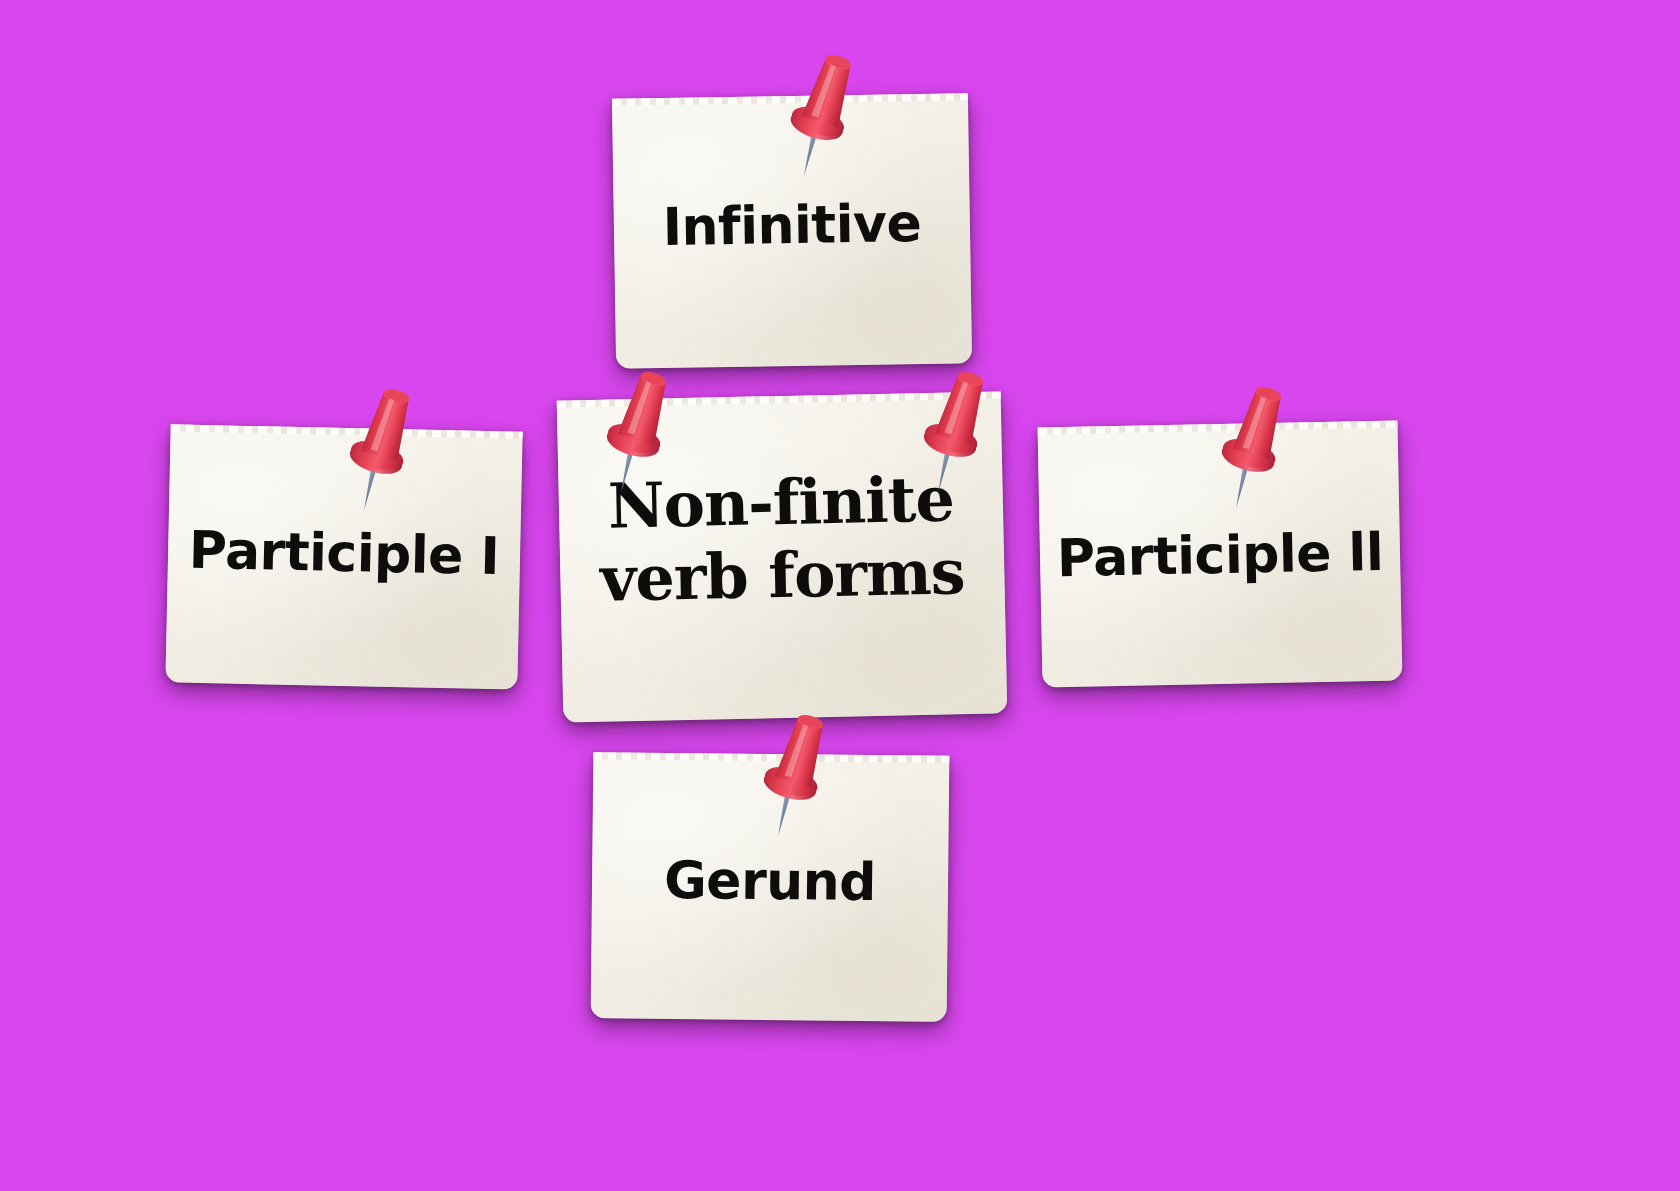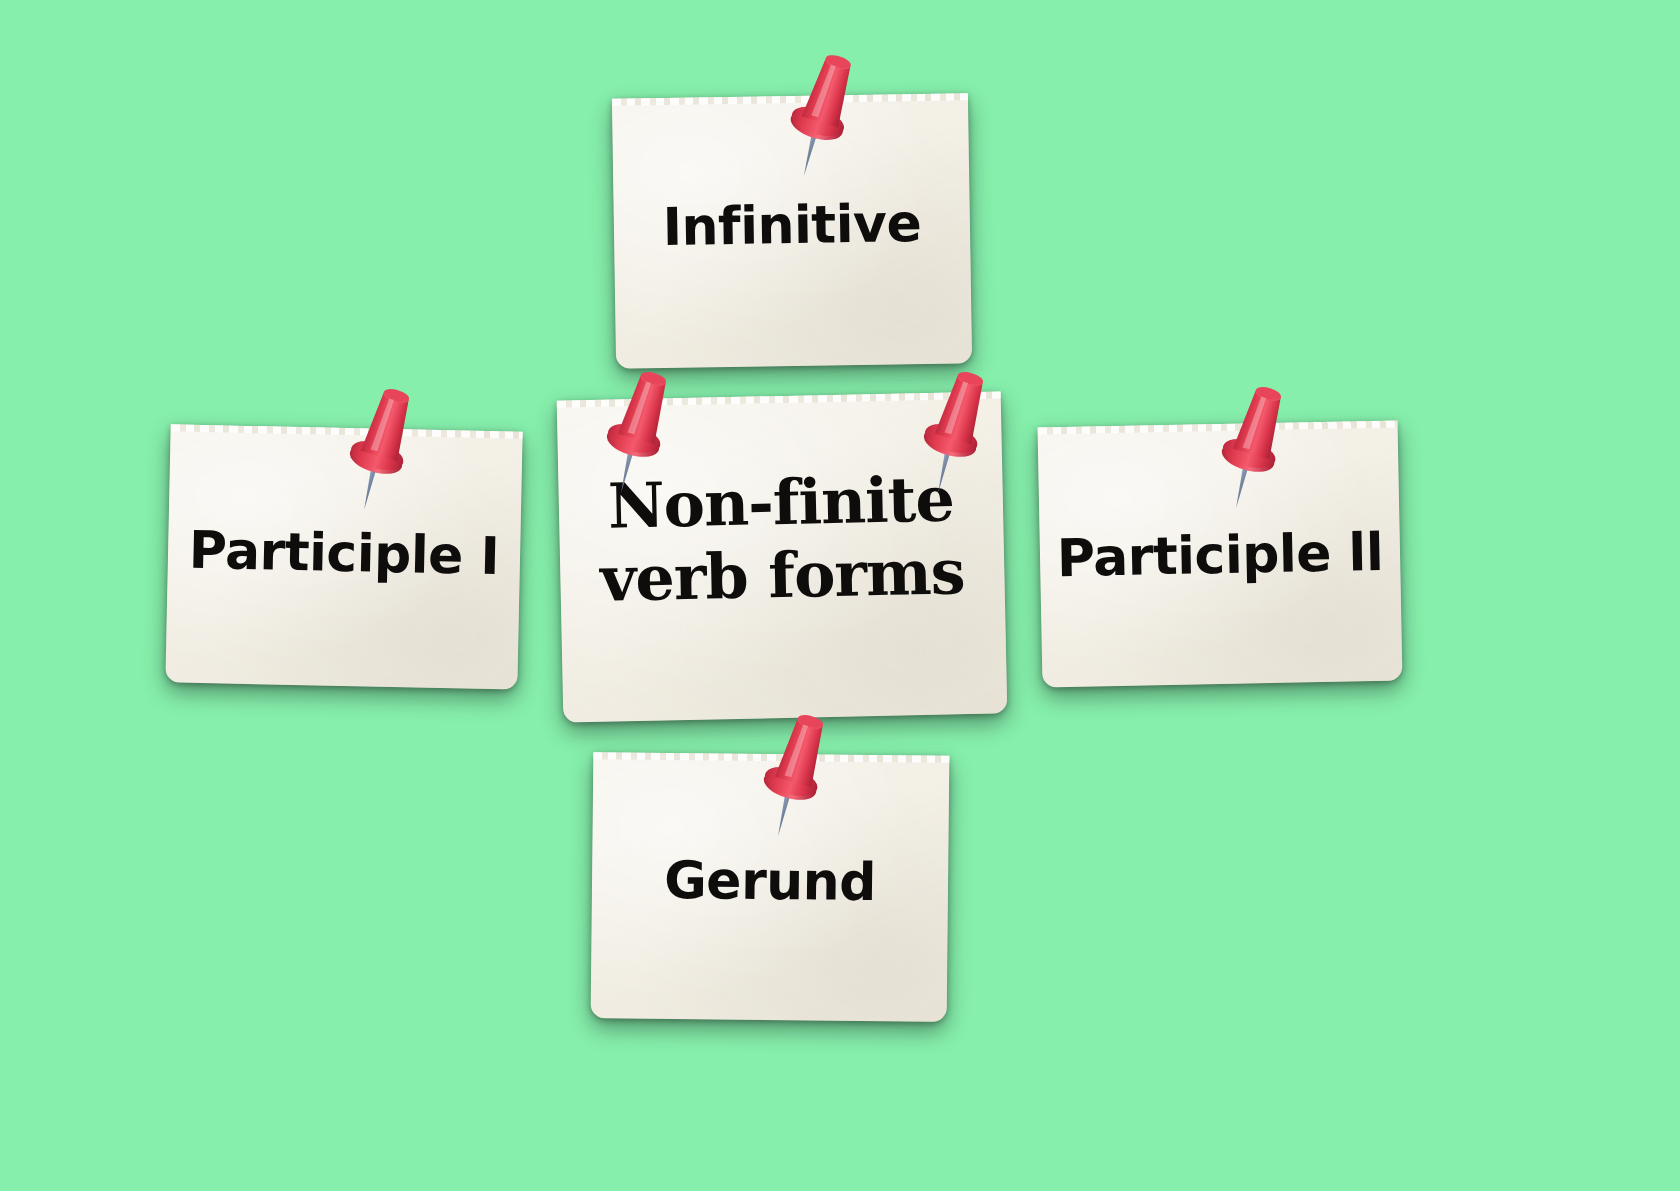--- a/index.html
+++ b/index.html
@@ -94,21 +94,21 @@
     width: 110px;
     height: 140px;
     pointer-events: none;
     z-index: 20;
   }
   .pin svg { display: block; width: 110px; height: 140px; overflow: visible; }
 </style>
 </head>
 <body style="background: rgb(63, 66, 71);">
 
-<div id="stage" style="background: #86efac;">
+<div id="stage" style="background: #d946ef;">
 
   <div class="note" id="note-infinitive" style="background: rgb(242, 238, 227);">
     <div class="grain"></div>
     <div class="tear"></div>
     <div class="note-label sans-label" style="color: rgb(14, 13, 12);">Infinitive</div>
   </div>
   <div class="pin" style="left:767px; top:38px; transform: rotate(17deg);">
     <svg viewBox="0 0 110 140">
       <defs>
         <linearGradient id="pgA" x1="0" y1="0" x2="1" y2="0">

